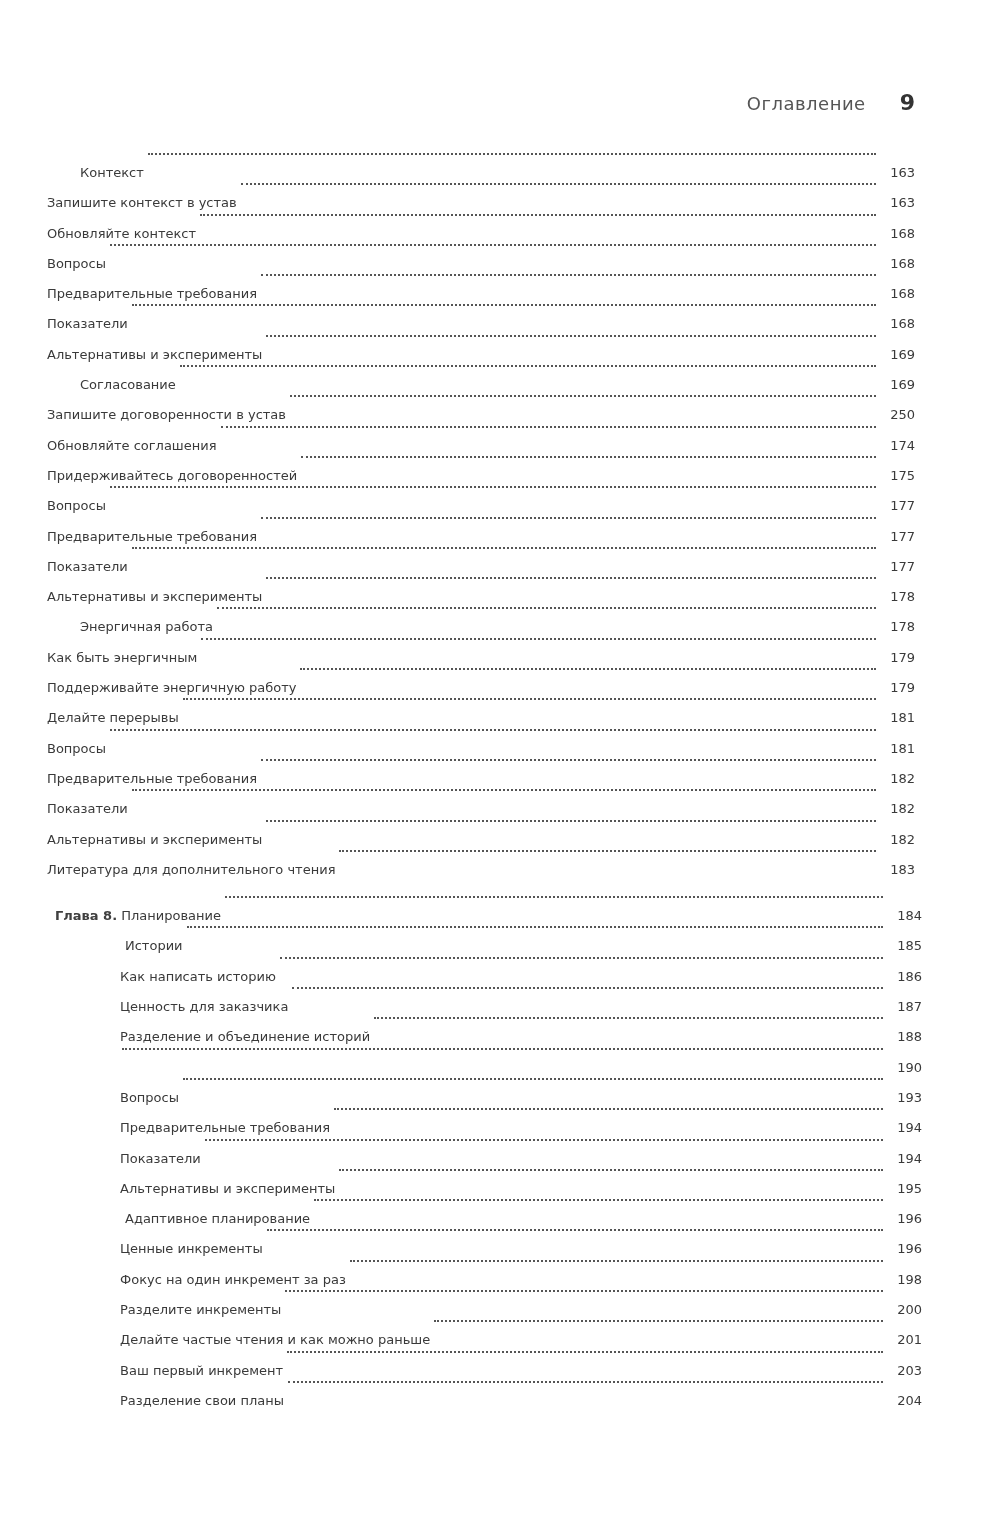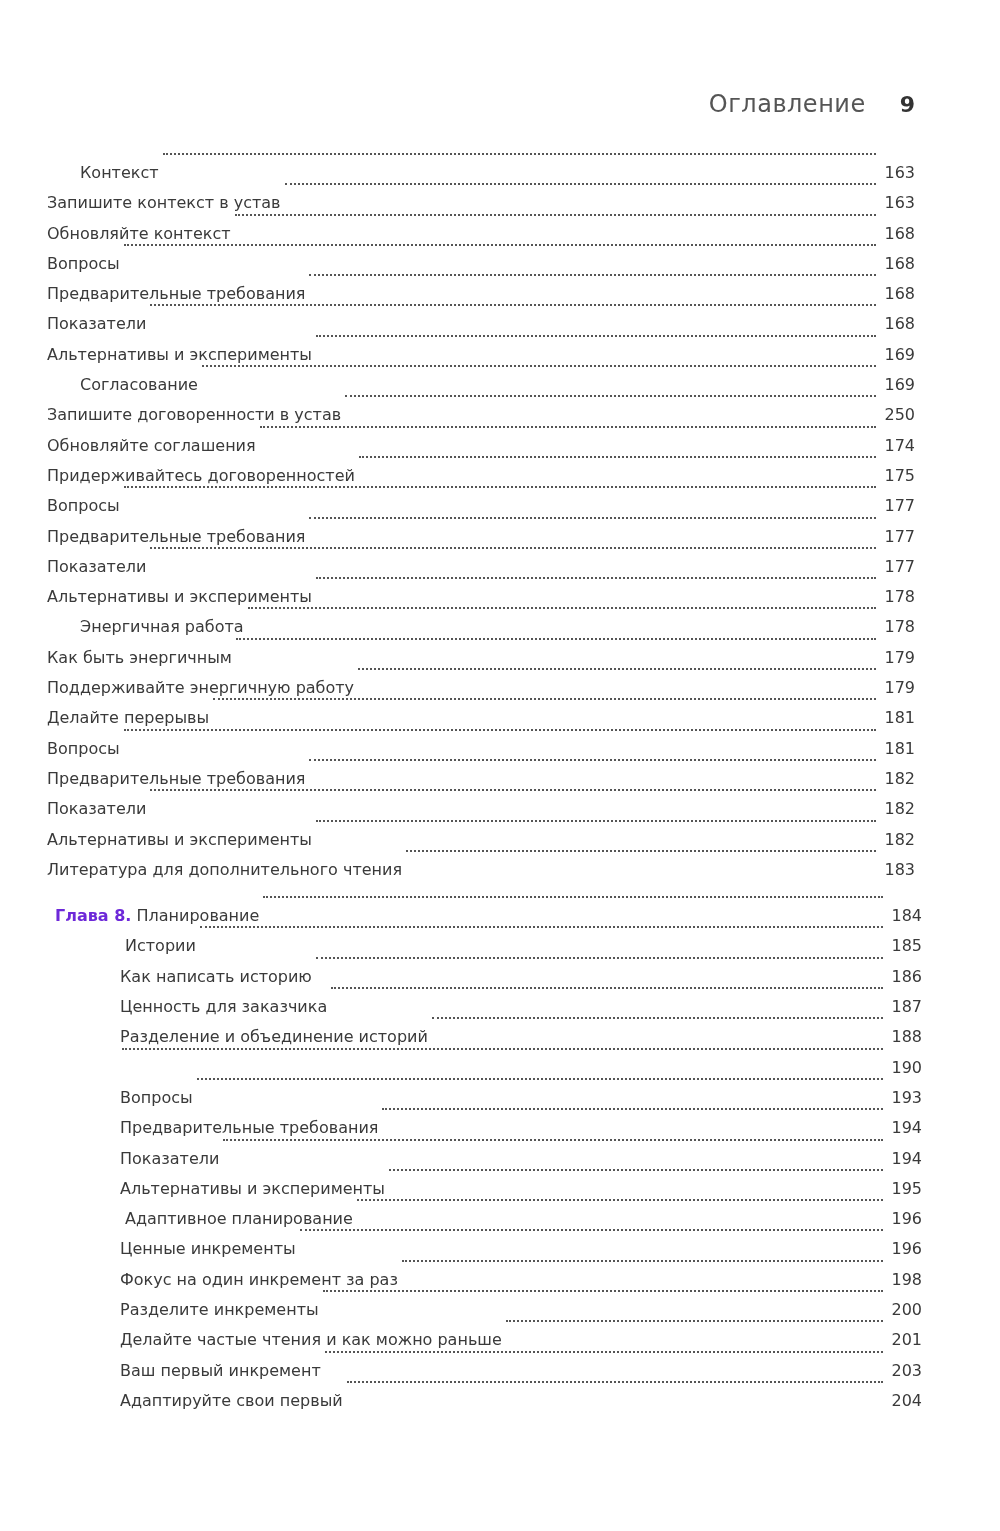--- a/index.html
+++ b/index.html
@@ -17,21 +17,21 @@
     }
     .running-head {
       position: absolute;
       top: 90px;
       right: 85px;
       display: flex;
       align-items: baseline;
       gap: 34px;
     }
     .running-head .title {
-      font-size: 24px;
+      font-size: 18px;
       color: #555;
       letter-spacing: 0.5px;
     }
     .running-head .pageno {
       font-size: 22px;
       font-weight: bold;
       color: #333;
     }
     .toc {
       position: absolute;
@@ -40,31 +40,31 @@
       width: 1000px;
     }
     .toc-block {
       position: relative;
     }
     .toc-row {
       position: relative;
       height: 30.3px;
       display: flex;
       align-items: flex-end;
-      font-size: 16px;
+      font-size: 13px;
       line-height: 30.3px;
       white-space: nowrap;
     }
     .toc-row .label {
       flex: 0 0 auto;
       padding-right: 2px;
     }
     .toc-row .label b {
       font-weight: bold;
-      color: #6d28d9;
+      color: #404040;
     }
     .toc-row .leader {
       flex: 1 1 auto;
       border-bottom: 2px dotted #555;
       height: 0;
       margin: 0 5px 0 2px;
       position: relative;
       top: -5px;
       align-self: baseline;
     }
@@ -290,18 +290,18 @@
         <span class="label">Делайте частые чтения и как можно раньше</span>
         <span class="leader"></span>
         <span class="page">201</span>
       </div>
       <div class="toc-row lvl2">
         <span class="label">Ваш первый инкремент</span>
         <span class="leader"></span>
         <span class="page">203</span>
       </div>
       <div class="toc-row lvl2">
-        <span class="label">Адаптируйте свои первый</span>
+        <span class="label">Разделение свои планы</span>
         <span class="leader"></span>
         <span class="page">204</span>
       </div>
     </div>
 </main>
 
 </body></html>

